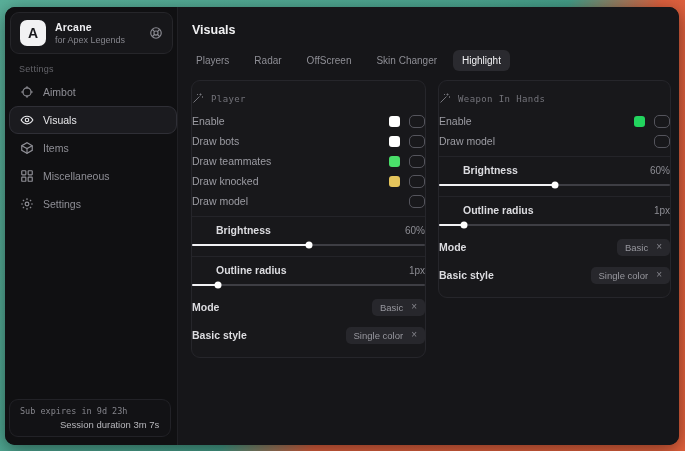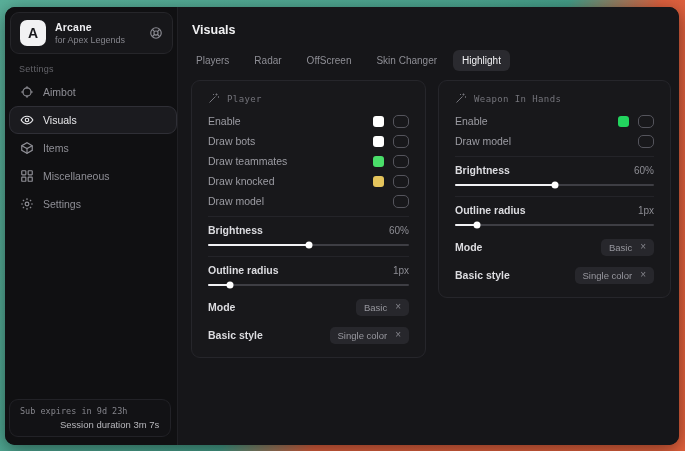--- a/index.html
+++ b/index.html
@@ -47,34 +47,34 @@
   .status-line1 { font-family:"DejaVu Sans Mono", monospace; font-size:8.5px; color:#84848b; }
   .status-line2 { font-size:9.5px; color:#b7b7bc;margin-left:40px; }
   
   .main { flex:1; background:#161619; border-left:1px solid #202024; position:relative; }
   .page-title { position:absolute; left:14px; top:16px; font-size:12.5px; font-weight:bold; color:#f0f0f2; }
   .tabs { position:absolute; left:9px; top:43px; display:flex; align-items:center; }
   .tab { font-size:10px; color:#8e8e95; padding:5px 9px; margin-right:7px; border-radius:6px; }
   .tab.selected { background:#2a2a2f; color:#f2f2f4; }
   .panels { position:absolute; left:13px; top:73px; display:flex; gap:12px; align-items:flex-start; }
   .panel {
-    border:1px solid #26262b; border-radius:9px; background:#18181b; padding:10px 16px;
+    border:1px solid #26262b; border-radius:9px; background:#18181b; padding:10px 0;
   }
   .panel-0 { width:235px; }
   .panel-1 { width:233px; }
   .p-header { display:flex; align-items:center; gap:7px; height:16px; margin-bottom:4px;
     color:#74747b; font-family:"DejaVu Sans Mono", monospace; font-size:9px; letter-spacing:.4px; }
   .p-header svg { width:12px; height:12px; }
   .t-row { height:20px; display:flex; align-items:center; }
   .t-label { flex:1; font-size:10.5px; color:#9c9ca3; }
   .swatch { width:11px; height:11px; border-radius:3px; margin-right:9px; }
   .checkbox { width:16px; height:13px; border:1.5px solid #54545c; border-radius:5px; background:transparent; }
   .sep { height:1px; background:#242429; margin:5px 0; }
   .s-head { display:flex; align-items:center; height:16px; }
-  .s-label { flex:1; font-size:10.5px; font-weight:bold; color:#dcdce0; }
+  .s-label { flex:1; font-size:10.5px; font-weight:bold; color:#dcdce0;margin-left:24px; }
   .s-value { font-size:10px; color:#8d8d94;margin-left:39px; }
   .s-track-wrap { height:13px; display:flex; align-items:center; }
   .s-track { position:relative; width:100%; height:2px; background:#3e3e44; border-radius:1px; }
   .s-fill { position:absolute; left:0; top:0; height:2px; background:#f1f1f4; border-radius:1px; }
   .s-thumb { position:absolute; top:50%; width:7px; height:7px; border-radius:50%; background:#ffffff; transform:translate(-50%,-50%); }
   .c-row { height:24px; display:flex; align-items:center; margin-top:4px; }
   .c-label { flex:1; font-size:10.5px; font-weight:bold; color:#dcdce0; }
   .chip { display:flex; align-items:center; gap:8px; background:#27272c; border-radius:5px; padding:3px 8px; }
   .chip-text { font-size:9.5px; color:#97979e; }
   .chip-x { font-size:10px; color:#84848b; line-height:1; }

